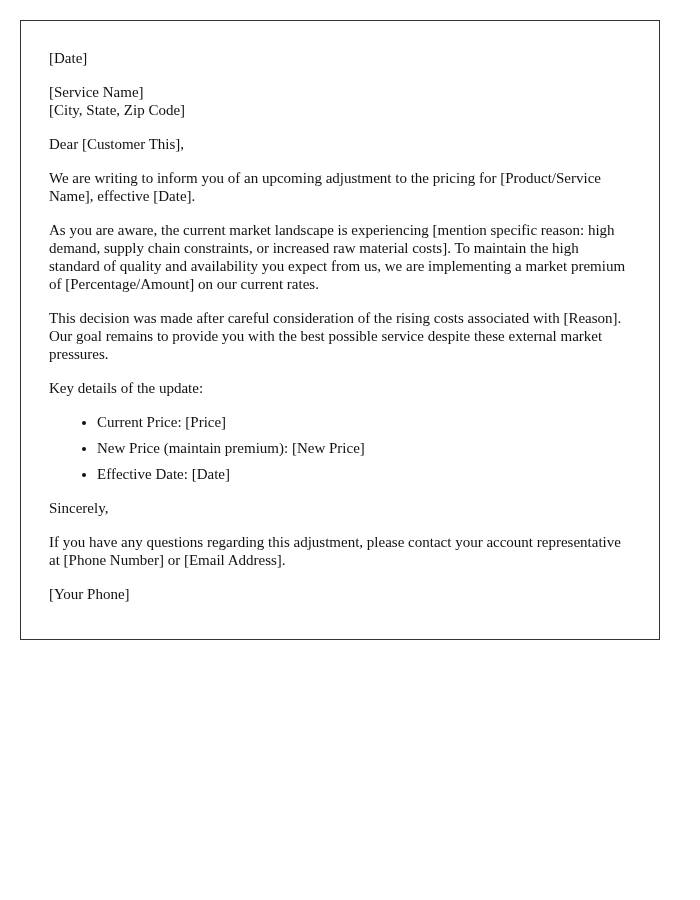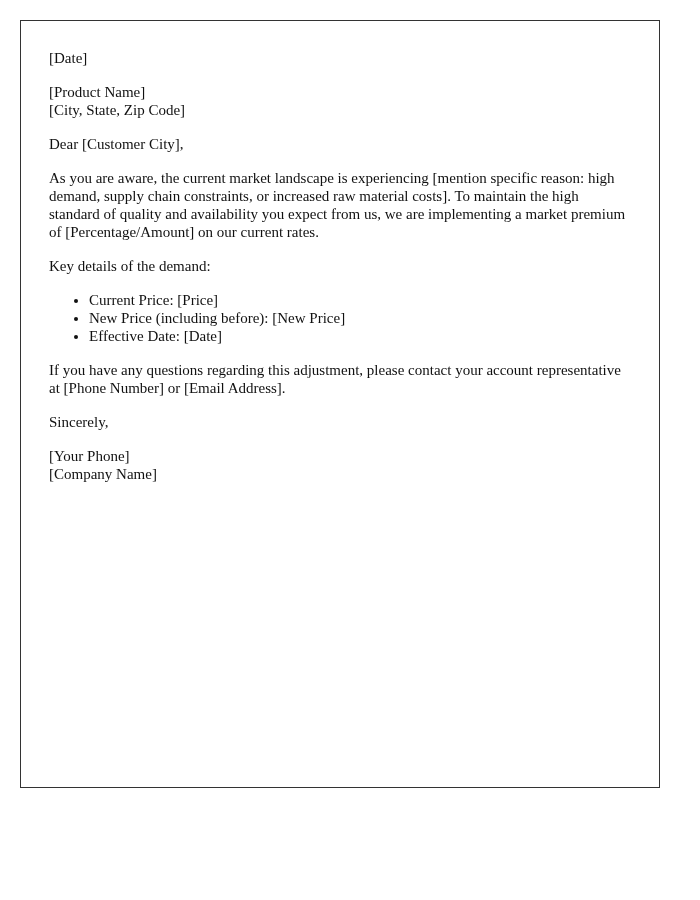--- a/index.html
+++ b/index.html
@@ -8,62 +8,63 @@
       background: #ffffff;
       width: 700px;
       height: 900px;
       overflow: hidden;
     }
     .letter {
       position: absolute;
       left: 20px;
       top: 20px;
       width: 640px;
-      height: 768px;
+      height: 620px;
       border: 1px solid #333333;
       box-sizing: border-box;
       padding: 28px 28px 0 28px;
       font-family: "Liberation Serif", "DejaVu Serif", serif;
       font-size: 15px;
       line-height: 18px;
       color: #111111;
     }
     .block { margin: 0 0 16px 0; }
     .line { display: block; }
     ul.details {
       margin: 0 0 16px 0;
       padding-left: 40px;
       list-style: disc;
     }
-    ul.details li { margin: 0; }
+    ul.details li { margin: 8px; }
   </style>
 </head>
 <body>
 
 <div class="letter">
   <p class="block">[Date]</p>
 
   <p class="block">
-    <span class="line">[Product Name]</span>
+    <span class="line">[Service Name]</span>
     <span class="line">[City, State, Zip Code]</span>
   </p>
 
 
-  <p class="block">Dear [Customer City],</p>
+  <p class="block">Dear [Customer This],</p>
 
+  <p class="block">We are writing to inform you of an upcoming adjustment to the pricing for [Product/Service Name], effective [Date].</p>
   <p class="block">As you are aware, the current market landscape is experiencing [mention specific reason: high demand, supply chain constraints, or increased raw material costs]. To maintain the high standard of quality and availability you expect from us, we are implementing a market premium of [Percentage/Amount] on our current rates.</p>
-  <p class="block">Key details of the demand:</p>
+  <p class="block">This decision was made after careful consideration of the rising costs associated with [Reason]. Our goal remains to provide you with the best possible service despite these external market pressures.</p>
+  <p class="block">Key details of the update:</p>
 
   <ul class="details">
     <li>Current Price: [Price]</li>
-    <li>New Price (including before): [New Price]</li>
+    <li>New Price (maintain premium): [New Price]</li>
     <li>Effective Date: [Date]</li>
   </ul>
 
+  <p class="block">Sincerely,</p>
+
   <p class="block">If you have any questions regarding this adjustment, please contact your account representative at [Phone Number] or [Email Address].</p>
-
-  <p class="block">Sincerely,</p>
 
   <p class="block">
     <span class="line">[Your Phone]</span>
-    <span class="line">[Company Name]</span>
   </p>
 </div>
 
 </body></html>

